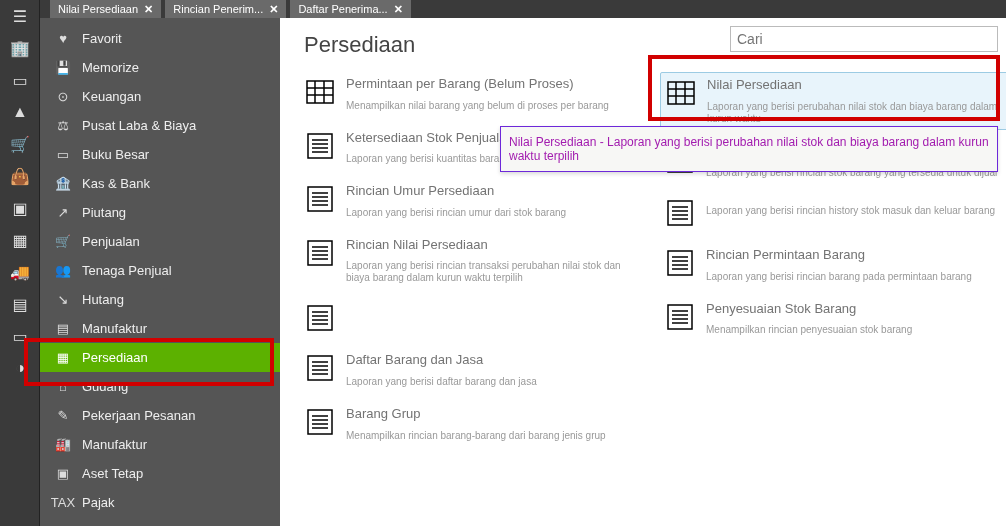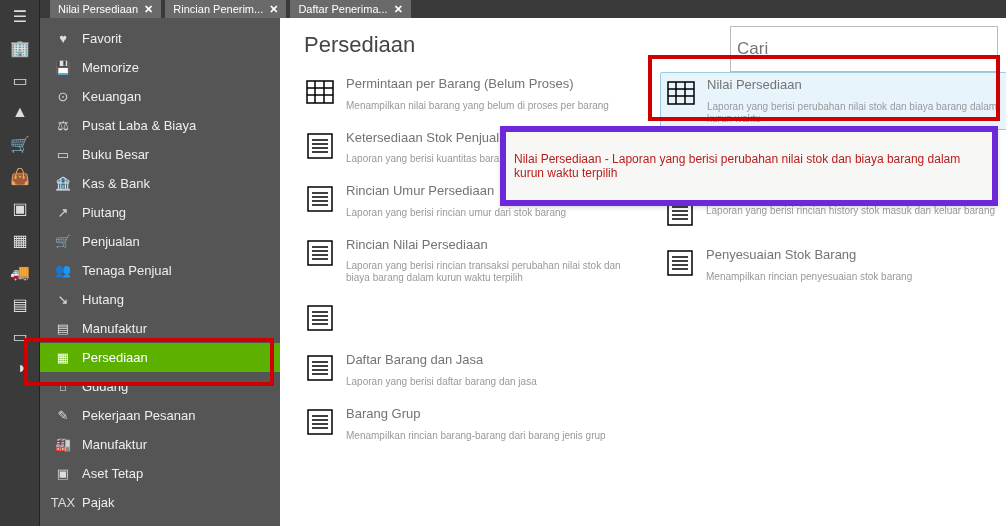--- a/index.html
+++ b/index.html
@@ -23,41 +23,41 @@
 .menu li.active .mi { color: #fff; }
 
 
 .sb-hl { position: absolute; border: 4px solid #d10000; pointer-events: none; }
 
 
 .main { position: absolute; left: 280px; top: 18px; right: 0; bottom: 0; background: #fff; padding: 14px 0 0 24px; }
 .main h1 { font-size: 22px; font-weight: 400; color: #444; margin-bottom: 16px; }
 
 .search { position: absolute; right: 8px; top: 8px; width: 268px; }
-.search input { width: 100%; font-size: 17px; padding: 12px 6px; border: 1px solid #bbb; color: #888; }
+.search input { width: 100%; font-size: 14px; padding: 4px 6px; border: 1px solid #bbb; color: #888; }
 
 .cols { position: absolute; left: 24px; top: 58px; right: 0; bottom: 0; }
 .col { position: absolute; top: 0; width: 340px; }
 .col-l { left: 0; }
 .col-r { left: 360px; }
 
 .item { display: flex; gap: 10px; margin-bottom: 18px; cursor: pointer; }
 .item .ricon { width: 32px; height: 32px; flex: 0 0 32px; display: flex; align-items: center; justify-content: center; }
 .item .txt { flex: 1; }
 .item .t { font-size: 13px; color: #737373; line-height: 1.2; }
 .item .d { font-size: 10px; color: #999; line-height: 1.2; margin-top: 8px; }
 
 
 .item.sel { background: #e8f4fb; border: 1px solid #9ccbe3; border-radius: 2px; padding: 4px; margin: -4px -4px 14px -4px; }
 
 
 .rt-hl { position: absolute; border: 4px solid #d10000; pointer-events: none; }
 
 
-.tooltip { position: absolute; background: #f7f7f5; border: 6px solid #6d28d9; font-size: 12px; color: #b91c1c; padding: 20px 8px; box-shadow: 0 2px 4px rgba(0,0,0,0.15); }
+.tooltip { position: absolute; background: #f7f7f5; border: 1px solid #6d28d9; font-size: 12px; color: #a21caf; padding: 8px 8px; box-shadow: 0 2px 4px rgba(0,0,0,0.15); }
 
 
 .ri-grid, .ri-lines { stroke: #000; fill: none; stroke-width: 1.5; }
 </style>
 </head>
 <body>
 
 <div class="iconbar">
   <div class="ic">☰</div>
   <div class="ic">🏢</div>
@@ -319,20 +319,35 @@
           <div class="ricon">
             <svg width="30" height="30" viewBox="0 0 30 30">
               <rect class="ri-lines" x="3" y="3" width="24" height="24"></rect>
               <line class="ri-lines" x1="7" y1="9" x2="23" y2="9"></line>
               <line class="ri-lines" x1="7" y1="13" x2="23" y2="13"></line>
               <line class="ri-lines" x1="7" y1="17" x2="23" y2="17"></line>
               <line class="ri-lines" x1="7" y1="21" x2="23" y2="21"></line>
             </svg>
           </div>
           <div class="txt">
+            <div class="t">Rincian Permintaan Barang</div>
+            <div class="d">Laporan yang berisi rincian barang pada permintaan barang</div>
+          </div>
+        </div>
+        <div class="item">
+          <div class="ricon">
+            <svg width="30" height="30" viewBox="0 0 30 30">
+              <rect class="ri-lines" x="3" y="3" width="24" height="24"></rect>
+              <line class="ri-lines" x1="7" y1="9" x2="23" y2="9"></line>
+              <line class="ri-lines" x1="7" y1="13" x2="23" y2="13"></line>
+              <line class="ri-lines" x1="7" y1="17" x2="23" y2="17"></line>
+              <line class="ri-lines" x1="7" y1="21" x2="23" y2="21"></line>
+            </svg>
+          </div>
+          <div class="txt">
             <div class="t">Penyesuaian Stok Barang</div>
             <div class="d">Menampilkan rincian penyesuaian stok barang</div>
           </div>
         </div>
       </div>
   </div>
 </div>
 
 <div class="sb-hl" id="sb-hl" style="left: 24px; top: 338px; width: 250px; height: 48px;"></div>
 <div class="rt-hl" id="rt-hl" style="left: 648px; top: 55px; width: 352px; height: 66px;"></div>

